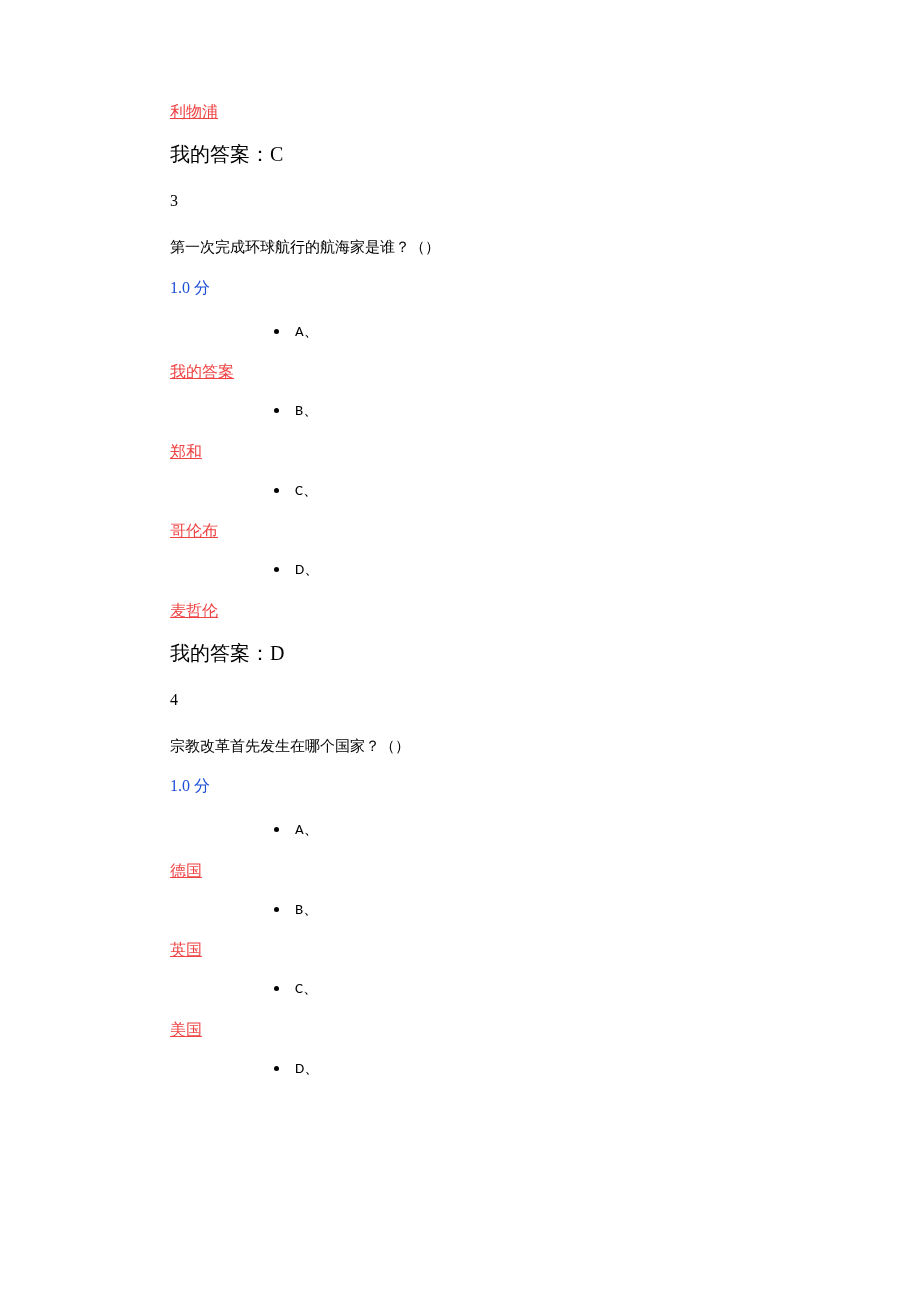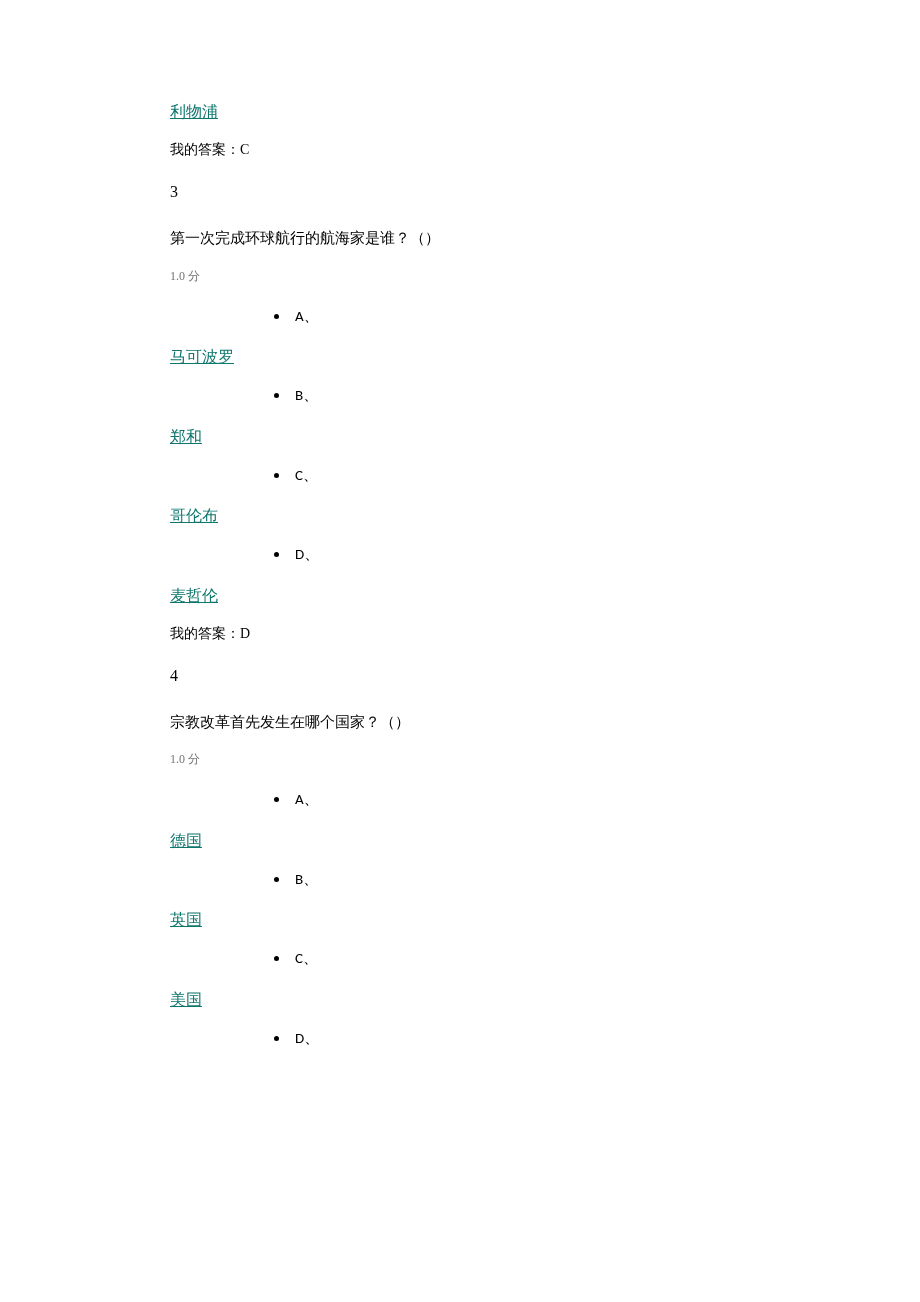--- a/index.html
+++ b/index.html
@@ -6,48 +6,48 @@
     body {
       font-family: "SimSun", "宋体", serif;
       font-size: 16px;
       line-height: 1.5;
       padding: 100px 60px 60px 60px;
       background: #fff;
       color: #000;
       width: 920px;
     }
     .option-link {
-      color: #0f766e;
+      color: #ef4444;
       text-decoration: underline;
       margin-left: 110px;
       display: block;
       margin-bottom: 15px;
       font-size: 16px;
     }
     .my-answer {
       margin-left: 110px;
       margin-bottom: 20px;
-      font-size: 14px;
+      font-size: 20px;
     }
     .q-number {
       margin-left: 110px;
       margin-bottom: 25px;
       font-size: 16px;
     }
     .question-text {
       margin-left: 110px;
       margin-bottom: 15px;
       font-family: Liberation Mono, monospace;
       font-size: 15px;
     }
     .score {
-      color: #737373;
+      color: #1d4ed8;
       margin-left: 110px;
       margin-bottom: 20px;
-      font-size: 12px;
+      font-size: 16px;
     }
     .bullet {
       list-style-type: disc;
       margin-left: 230px;
       margin-bottom: 18px;
       font-family: Calibri, Arial, sans-serif;
       font-size: 15px;
     }
     .bullet li { padding-left: 5px; }
   </style>
@@ -57,21 +57,21 @@
 <a href="#" class="option-link">利物浦</a>
 <div class="my-answer">我的答案：C</div>
 <div class="q-number">3</div>
 
 <div class="question-text">第一次完成环球航行的航海家是谁？（）</div>
 <div class="score">1.0  分</div>
 
 <ul class="bullet">
     <li>A、</li>
   </ul>
-<a href="#" class="option-link">马可波罗</a>
+<a href="#" class="option-link">我的答案</a>
 
 <ul class="bullet">
     <li>B、</li>
   </ul>
 <a href="#" class="option-link">郑和</a>
 
 <ul class="bullet">
     <li>C、</li>
   </ul>
 <a href="#" class="option-link">哥伦布</a>

